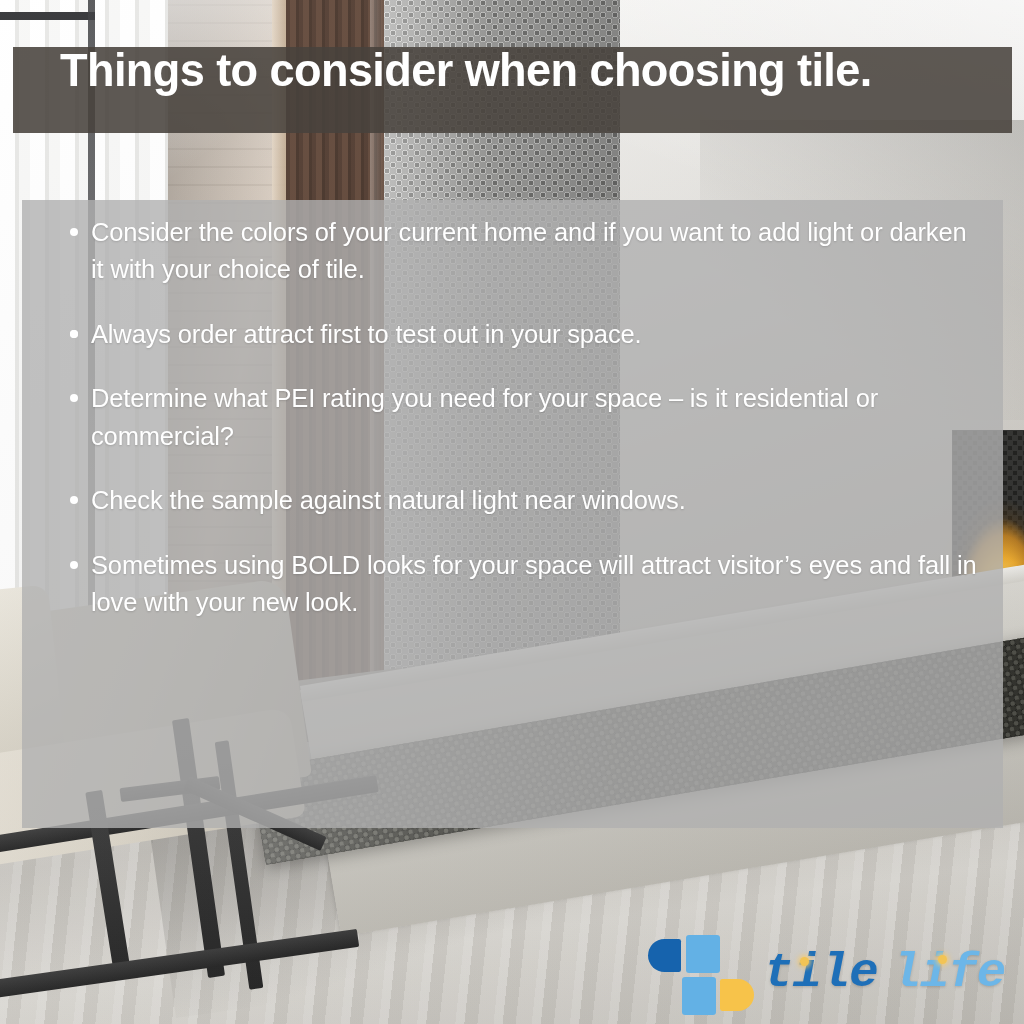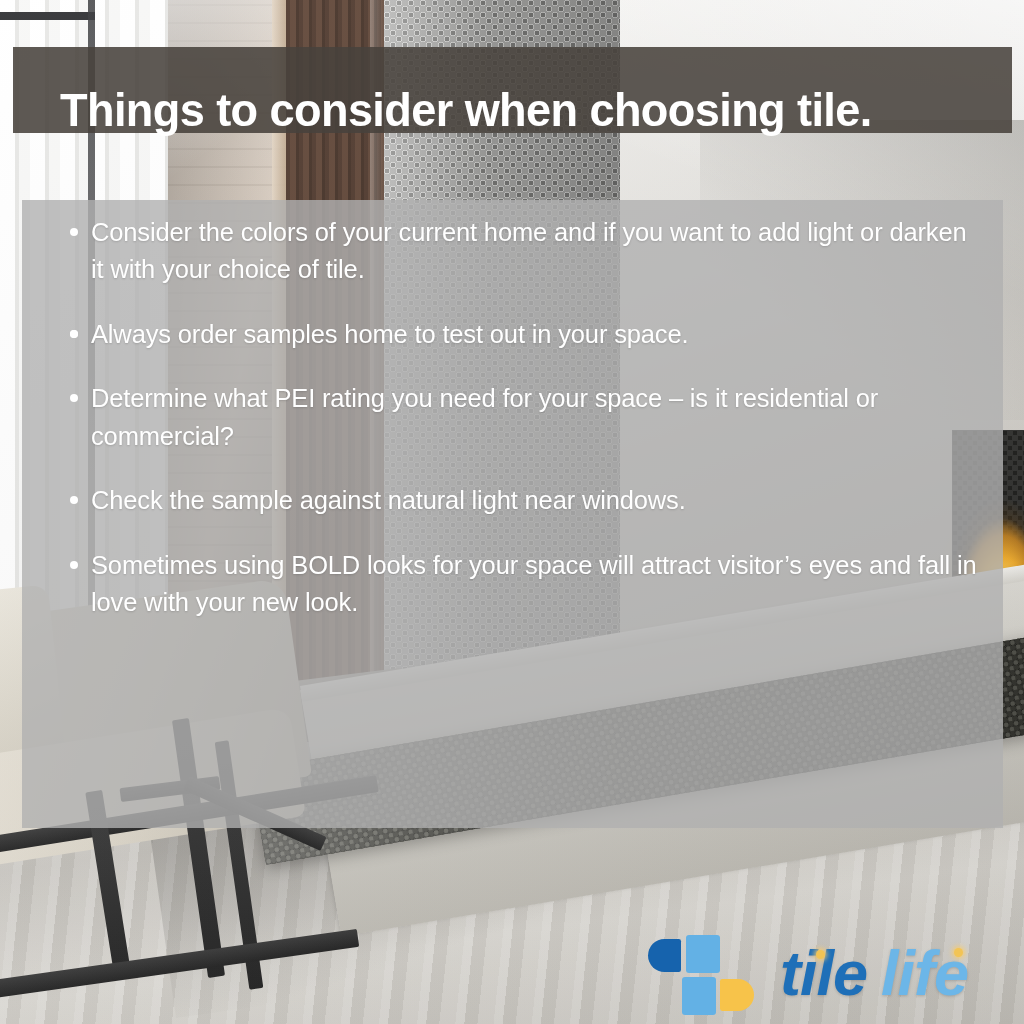--- a/index.html
+++ b/index.html
@@ -301,21 +301,21 @@
 
   
   .title-bar {
     position: absolute;
     left: 13px;
     top: 47px;
     width: 999px;
     height: 86px;
     background: rgba(72,66,60,0.88);
     display: flex;
-    align-items: flex-end;
+    align-items: flex-start;
   }
   .title-text {
     color: #ffffff;
     font-family: "Liberation Sans Narrow", "Liberation Sans", "DejaVu Sans", sans-serif;
     font-weight: bold;
     font-size: 46px;
     letter-spacing: -0.6px;
     line-height: 1;
     padding-left: 48px;
     white-space: nowrap;
@@ -397,29 +397,29 @@
   .lm-br {
     left: 72px; top: 44px; width: 33px; height: 32px;
     background: #f6c košer;
   }
   .lm-br {
     left: 72px; top: 44px; width: 34px; height: 32px;
     background: #f7c34a;
     border-radius: 4px 30px 30px 4px;
   }
   .logo-word {
-    font-family: Liberation Sans, sans-serif;
+    font-family: Liberation Mono, monospace;
     font-style: italic;
-    font-size: 63px;
+    font-size: 49px;
     font-weight: bold;
     color: #1e6fb8;
     line-height: 1;
     letter-spacing: -1px;
     position: relative;
-    left: 40px;
+    left: 24px;
     white-space: nowrap;
     text-shadow: 0 1px 3px rgba(0,0,0,.18);
   }
   .logo-word .w2 { color: #6cb6e8; }
   .logo-dot {
     position: absolute;
     width: 9px; height: 9px;
     border-radius: 50%;
     background: #f2c455;
     box-shadow: 0 0 5px 2px rgba(248,205,110,.85);
@@ -489,21 +489,21 @@
     <ul class="bullet-list">
       <li class="bullet-item">
         <span class="bullet-dot"></span>
         <span>Consider the colors of your current home and if you want to add light or darken it with your choice of tile.</span>
       </li>
       <li class="bullet-item">
         <span class="bullet-dot"></span>
       </li>
       <li class="bullet-item">
         <span class="bullet-dot"></span>
-        <span>Always order samples home to test out in your space.</span>
+        <span>Always order attract first to test out in your space.</span>
       </li>
       <li class="bullet-item">
         <span class="bullet-dot"></span>
         <span>Determine what PEI rating you need for your space – is it residential or commercial?</span>
       </li>
       <li class="bullet-item">
         <span class="bullet-dot"></span>
         <span>Check the sample against natural light near windows.</span>
       </li>
       <li class="bullet-item">

